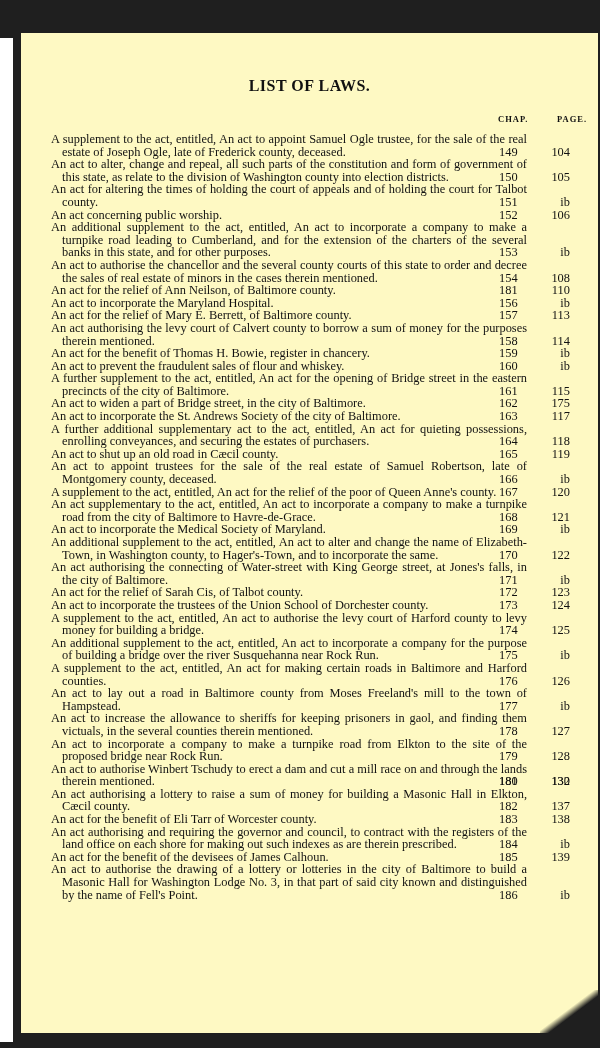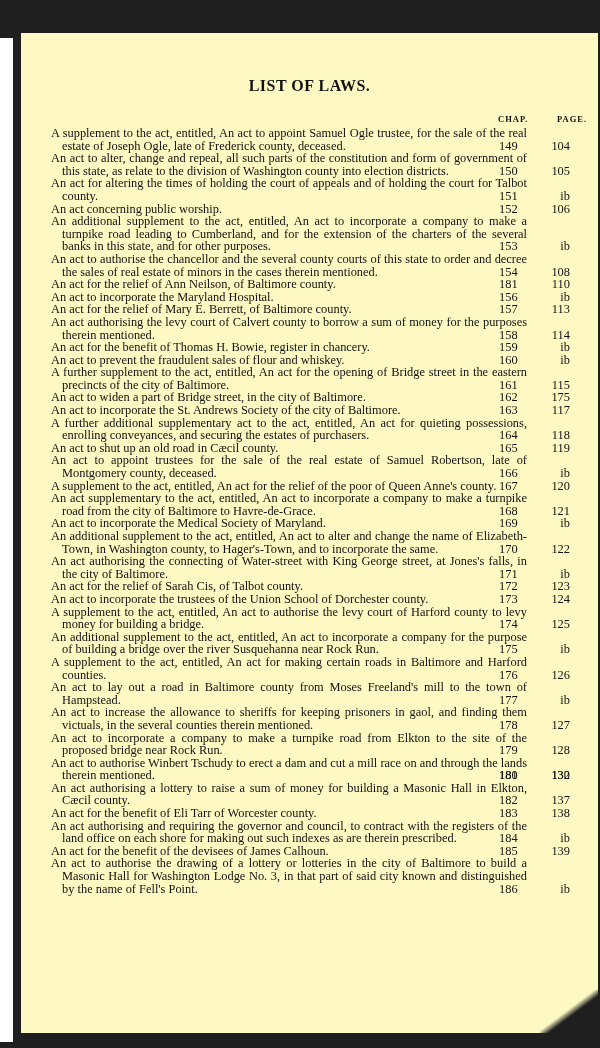--- a/index.html
+++ b/index.html
@@ -21,21 +21,21 @@
   }
   .title {
     position: absolute; left: 0; width: 577px; top: 44px; text-align: center;
     font-size: 16px; font-weight: bold; letter-spacing: 0.5px;
   }
   .col-head {
     position: absolute; top: 81px; font-size: 8.5px; font-weight: bold; letter-spacing: 1px;
   }
   .col-chap { left: 477px; }
   .col-page { left: 520px; margin-left: 16px; }
-  .list { position: absolute; left: 0; top: 94px; width: 490px; }
+  .list { position: absolute; left: 0; top: 100px; width: 490px; }
   .entry { position: relative; }
   .entry-text {
     margin-left: 30px; width: 465px;
     padding-left: 11px; text-indent: -11px;
     font-size: 12.4px; line-height: 12.6px; text-align: justify;
   }
   .chap, .pg {
     position: absolute; bottom: 0; font-size: 12.4px; line-height: 12.6px;
   }
   .chap { left: 478px; font-family: Liberation Serif, serif; }

